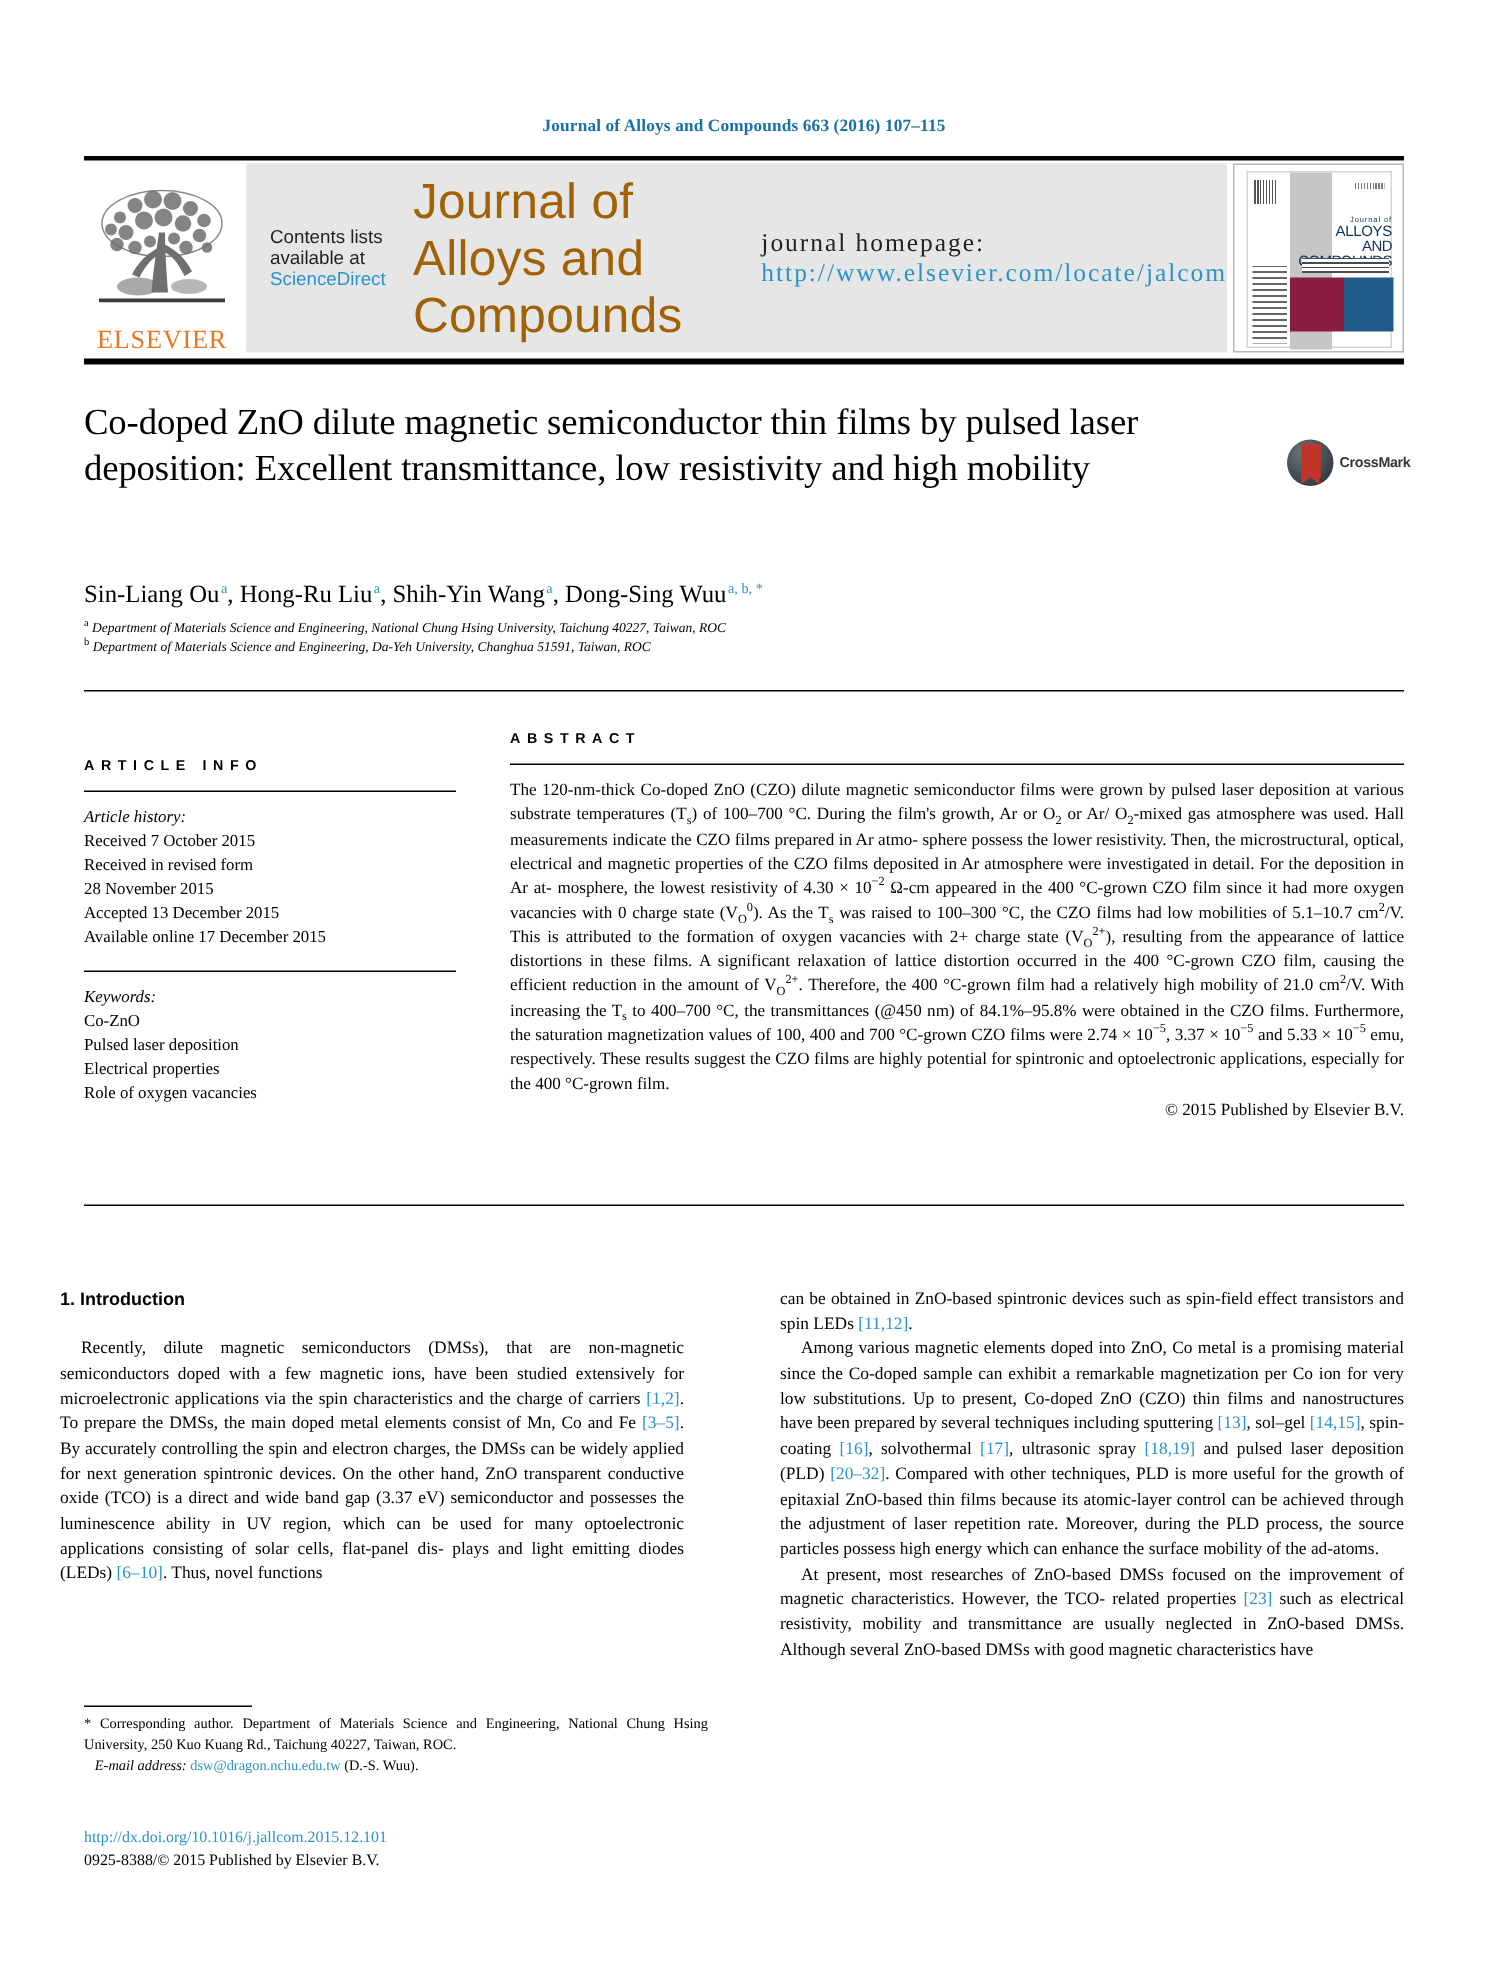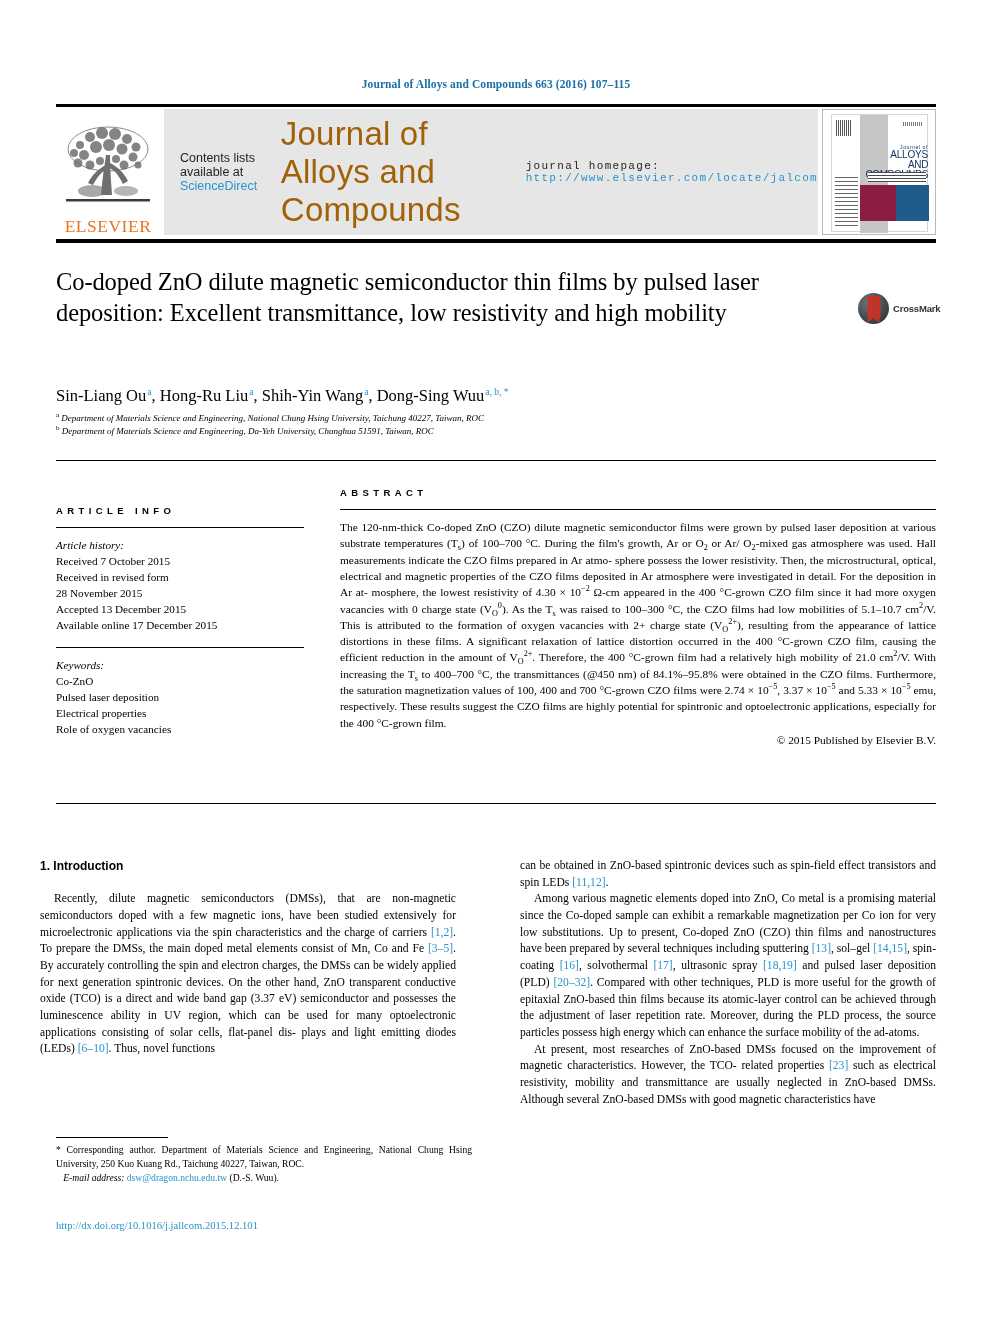--- a/index.html
+++ b/index.html
@@ -99,22 +99,22 @@
   .contents-line .sd {
     color: #2a93c9;
   }
   .journal-title {
     font-family: Liberation Sans, sans-serif;
     font-size: 33px;
     color: #a16207;
     letter-spacing: 0.2px;
   }
   .homepage-line {
-    font-family: Liberation Mono, monospace;
-    font-size: 11px;
+    font-family: Liberation Serif, serif;
+    font-size: 17px;
     color: #231f20;
     letter-spacing: 1.3px;
     margin-left: 19px;
   }
   .homepage-line .url {
     color: #2a93c9;
   }
   .cover-thumb {
     position: absolute;
     left: 766px; top: 2px;
@@ -611,15 +611,16 @@
     <div>* Corresponding author. Department of Materials Science and Engineering, National Chung Hsing University, 250 Kuo Kuang Rd., Taichung 40227, Taiwan, ROC.</div>
     <div>
       &nbsp;&nbsp;&nbsp;<span class="email-lbl">E-mail address:</span>
       <span class="link">dsw@dragon.nchu.edu.tw</span>
       <span>(D.-S. Wuu).</span>
     </div>
   </div>
 
   <div class="footer-doi">
     <div class="doi">http://dx.doi.org/10.1016/j.jallcom.2015.12.101</div>
+    <div class="issn">0925-8388/© 2015 Published by Elsevier B.V.</div>
   </div>
 
 </div>
 
 </body></html>

